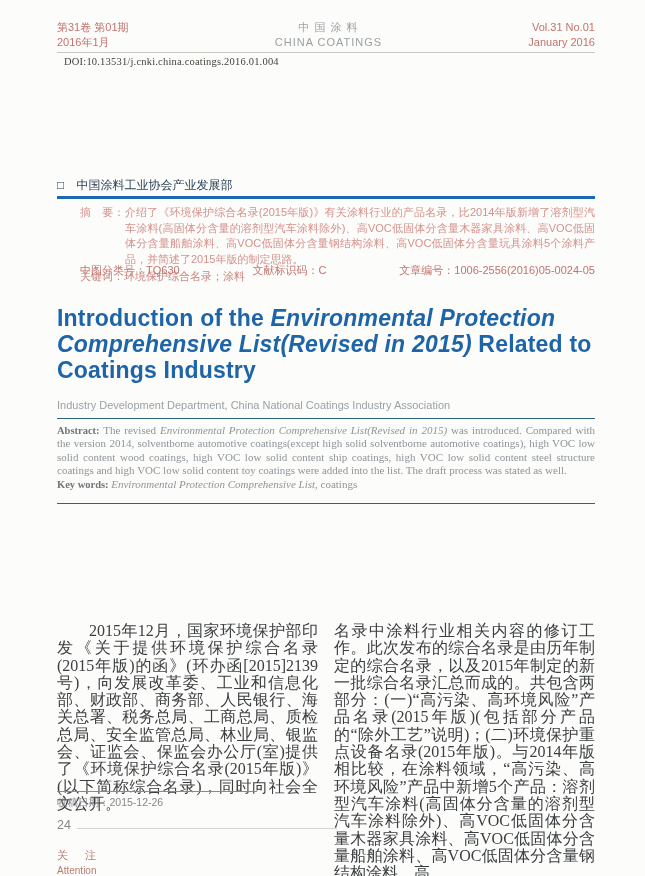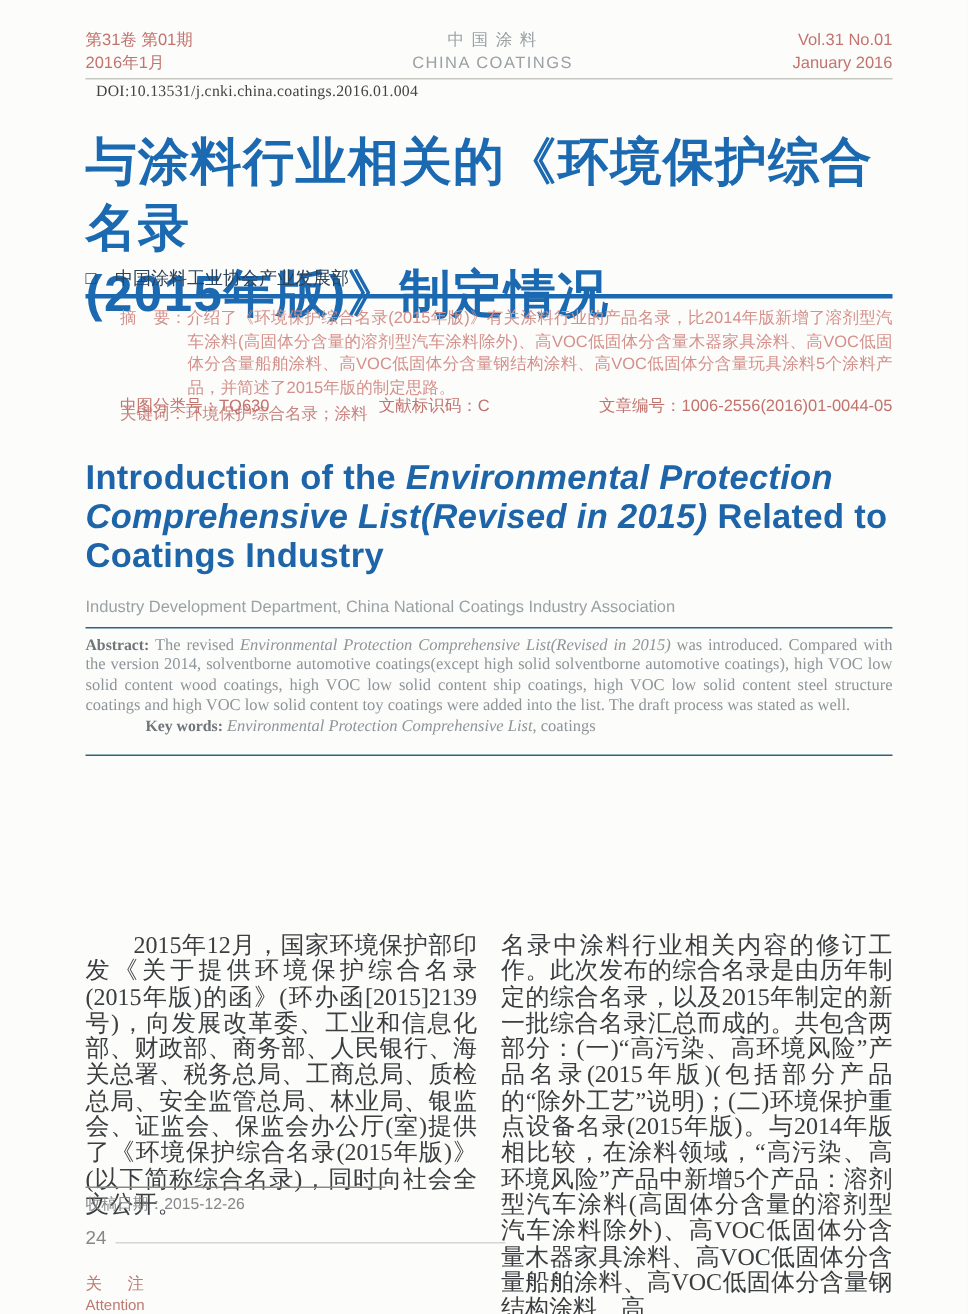--- a/index.html
+++ b/index.html
@@ -77,21 +77,21 @@
   .teal-rule.r2 { top: 503px; }
   
   .abs-en {
     position: absolute; left: 57px; top: 424px; width: 538px;
     font-family: "Liberation Serif", serif;
     font-size: 11px; line-height: 13.3px; color: #8e959a;
     text-align: justify;
   }
   .abs-en b { color: #707579; font-family: Liberation Serif, serif; font-size: 10.5px; }
   .abs-en .it { font-style: italic; }
-  .kw-en { margin-top: 1px; margin-left: 40px; }
+  .kw-en { margin-top: 1px; }
   
   .body-cols {
     position: absolute; left: 57px; top: 622px; width: 538px;
     display: flex; gap: 16px;
     font-family: "Liberation Serif", serif;
     font-size: 16px; line-height: 17.3px; color: #3b3e41;
   }
   .col { width: 261px; text-align: justify; }
   .col p.indent { text-indent: 2em; }
   
@@ -123,44 +123,40 @@
       <div>CHINA COATINGS</div>
     </div>
     <div class="right">
       <div>Vol.31  No.01</div>
       <div>January  2016</div>
     </div>
   </div>
   <div class="header-rule"></div>
   <div class="doi-line">DOI:10.13531/j.cnki.china.coatings.2016.01.004</div>
 
-  <div class="title-cn">
-    <div>与涂料行业相关的《环境保护综合名录</div>
-    <div>(2015年版)》制定情况</div>
-  </div>
 
   <div class="author-line">
     <span class="bullet">□</span>
     <span>中国涂料工业协会产业发展部</span>
   </div>
   <div class="blue-rule"></div>
 
   <div class="abs-cn">
     <div class="para">
       <span>摘　要：</span><span>介绍了《环境保护综合名录(2015年版)》有关涂料行业的产品名录，比2014年版新增了溶剂型汽车涂料(高固体分含量的溶剂型汽车涂料除外)、高VOC低固体分含量木器家具涂料、高VOC低固体分含量船舶涂料、高VOC低固体分含量钢结构涂料、高VOC低固体分含量玩具涂料5个涂料产品，并简述了2015年版的制定思路。</span>
     </div>
     <div class="kw-cn">
       <span>关键词：</span><span>环境保护综合名录；涂料</span>
     </div>
   </div>
 
   <div class="meta-row">
     <span>中图分类号：TQ630</span>
     <span>文献标识码：C</span>
-    <span>文章编号：1006-2556(2016)01-0044-05</span>
+    <span>文章编号：1006-2556(2016)05-0024-05</span>
   </div>
 
   <div class="title-en">
     <span>Introduction of the </span><span class="it">Environmental Protection Comprehensive List(Revised in 2015)</span><span> Related to Coatings Industry</span>
   </div>
   <div class="affil-en">Industry Development Department, China National Coatings Industry Association</div>
 
   <div class="teal-rule r1"></div>
 
   <div class="abs-en">

